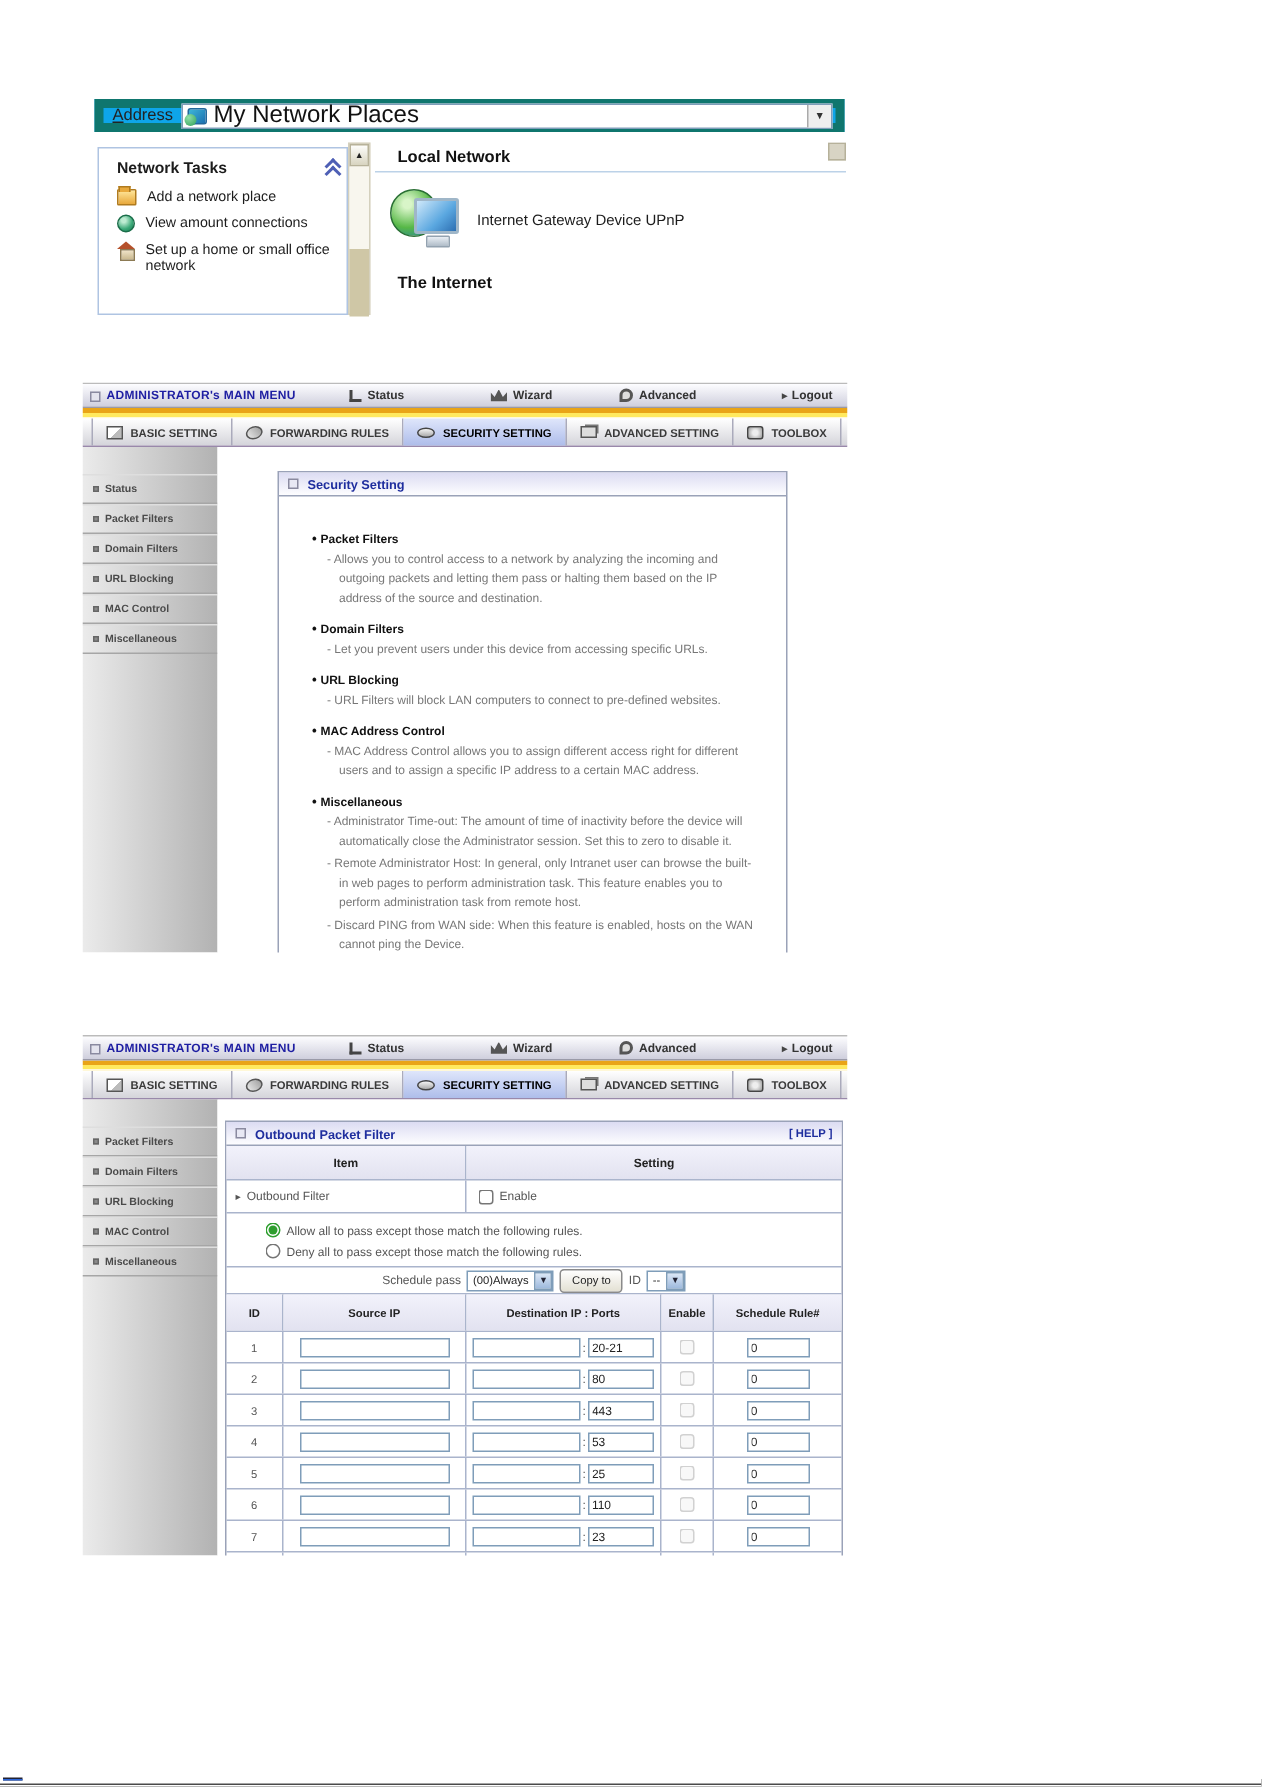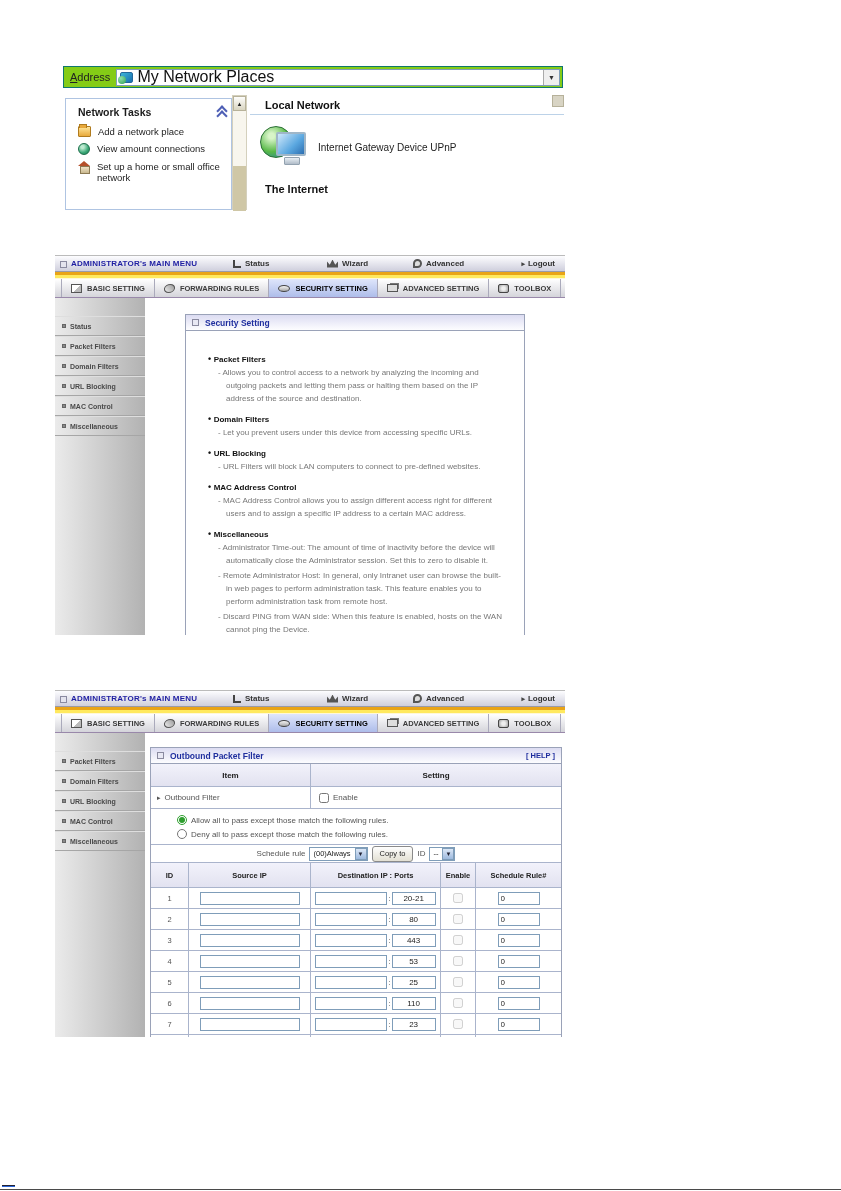--- a/index.html
+++ b/index.html
@@ -6,21 +6,21 @@
   html,body { background:#888; }
   .page {
     position: relative; width: 841px; height: 1191px; background: #fff;
     font-family: "Liberation Sans", sans-serif; overflow: hidden; margin: 0 auto;
   }
 
   
   .shot1 { position:absolute; left:63px; top:64px; width:501px; height:148px; }
   .addrbar {
     position:absolute; left:0; top:2px; width:500px; height:22px;
-    background:#84cc16; border:1px solid #0f766e; display:flex; align-items:center; padding:0 2px;
+    background:#0ea5e9; border:6px solid #0f766e; display:flex; align-items:center; padding:0 2px;
   }
   .addrlabel { font-size:11px; color:#222; padding:0 6px 0 4px; }
   .addrinput {
     flex:1; height:17px; background:#fff; border:1px solid #7f9db9;
     display:flex; align-items:center; padding-left:2px; position:relative;
   }
   .mnp-icon { width:13px; height:11px; margin:0 4px 0 1px; position:relative;
     background:linear-gradient(135deg,#3db6d8,#1a6fb0); border:1px solid #23689b; border-radius:2px; }
   .mnp-icon::after { content:""; position:absolute; left:-3px; top:3px; width:8px; height:8px;
     border-radius:50%; background:radial-gradient(circle at 35% 30%,#8fe0a8,#2e9e57); }
@@ -153,21 +153,21 @@
   .fc:last-child { border-right:none; }
   .fc-id { width:38px; flex:none; }
   .fc-src { width:122px; flex:none; }
   .fc-dst { width:130px; flex:none; }
   .fc-en { width:35px; flex:none; }
   .fc-sr { flex:1; }
   .txtin { height:13px; border:1px solid #7f9db9; font-size:8px; color:#222; padding:0 2px;
     font-family:"Liberation Sans",sans-serif; }
   .in-src { width:100px; }
   .in-dip { width:72px; }
-  .in-port { width:44px;text-align:center; }
+  .in-port { width:44px; }
   .in-rule { width:42px; }
   .colon { margin:0 1px; color:#555; font-size:8px; }
 
   
   .page-edge-line { position:absolute; left:0; bottom:1px; width:100%; height:1px; background:#4a4a4a; }
   .page-corner-mark { position:absolute; left:2px; bottom:4px; width:13px; height:2px; background:#223; border-bottom:1px solid #2a64d8; }
 </style>
 </head>
 <body>
 
@@ -416,21 +416,21 @@
               <input type="radio" name="fmode" checked="" style="">
               <span>Allow all to pass except those match the following rules.</span>
             </label>
             <label class="radioline">
               <input type="radio" name="fmode" style="">
               <span>Deny all to pass except those match the following rules.</span>
             </label>
           </div>
 
           <div class="schedrow">
-            <span>Schedule rule</span>
+            <span>Schedule pass</span>
             <span class="fakesel">
               <span>(00)Always</span>
               <span class="selarrow">▼</span>
             </span>
             <button class="xpbtn">Copy to</button>
             <span>ID</span>
             <span class="fakesel">
               <span>--</span>
               <span class="selarrow">▼</span>
             </span>

